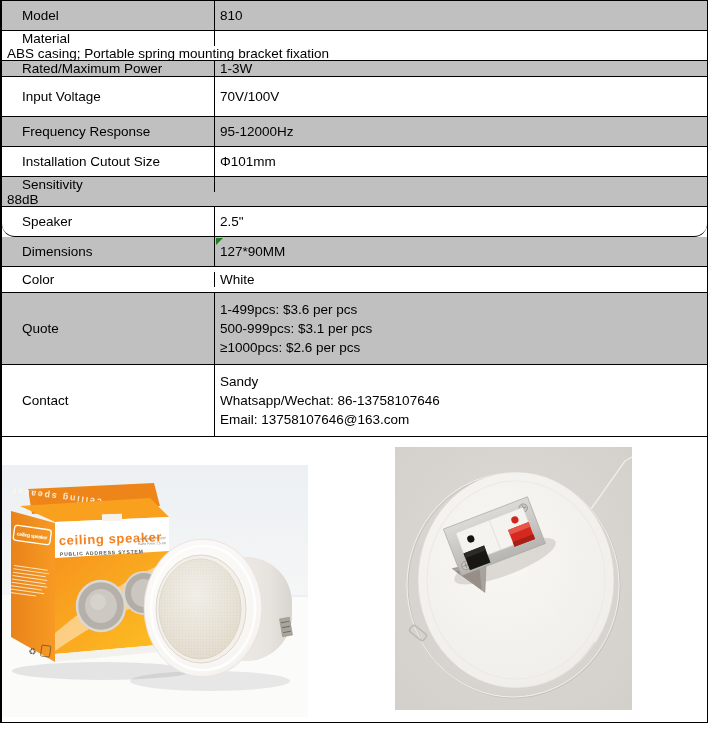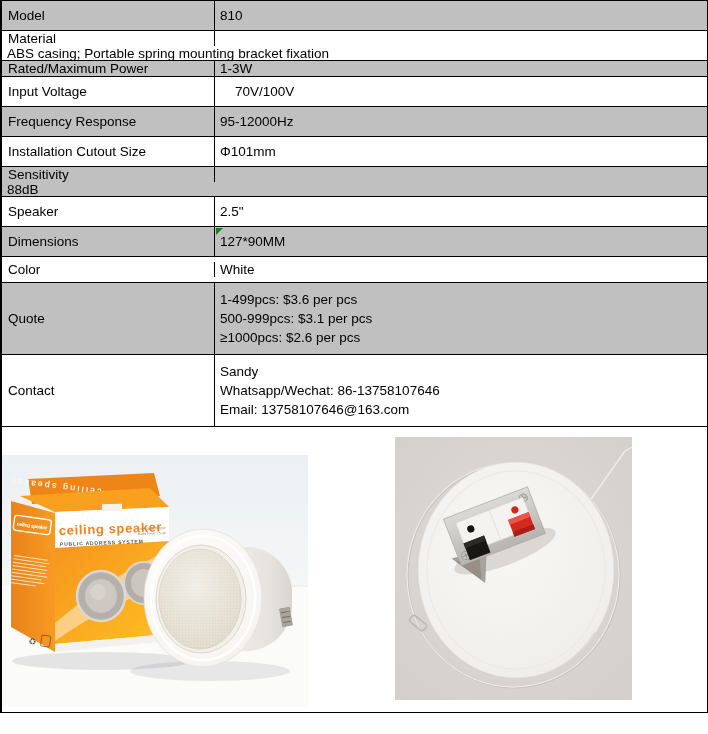--- a/index.html
+++ b/index.html
@@ -2,21 +2,21 @@
 <html><head>
 <meta charset="utf-8">
 <style>
   html,body{margin:0;padding:0;background:#fff;}
   body{width:708px;height:734px;position:relative;font-family:"Liberation Sans",sans-serif;color:#000;overflow:hidden;}
   .spec-table{position:absolute;top:0;left:0;width:708px;box-sizing:border-box;
     border:1px solid #000;border-left-width:2px;background:#fff;}
   .row{display:flex;box-sizing:border-box;border-bottom:1px solid #000;background:#fff;}
   .row.shaded{background:#c0c0c0;}
   .cell{box-sizing:border-box;font-size:13.5px;}
-  .cell.label{width:213px;border-right:1px solid #000;padding-left:6px;display:flex;align-items:center;}
+  .cell.label{width:213px;border-right:1px solid #000;padding-left:20px;display:flex;align-items:center;}
   .cell.value{flex:1;position:relative;padding-left:5px;display:flex;flex-direction:column;justify-content:center;}
   .cell.value .vline{line-height:19px;}
   .flag{position:absolute;top:1px;left:1px;width:0;height:0;
     border-top:7px solid #1d7e1d;border-right:7px solid transparent;}
   .photo-row{position:relative;background:#fff;height:285px;}
   .photo{position:absolute;}
   #photo-front{left:0px;top:28px;width:306px;height:252px;}
   #photo-back{left:393px;top:10px;width:237px;height:263px;}
   svg{display:block;}
 </style>
@@ -36,21 +36,21 @@
         <div class="cell value">
           <span>ABS casing; Portable spring mounting bracket fixation</span>
         </div>
       </div>
       <div class="row shaded" style="height: 16px;">
         <div class="cell label">Rated/Maximum Power</div>
         <div class="cell value">
           <span>1-3W</span>
         </div>
       </div>
-      <div class="row" style="height: 30px; gap: 15px;">
+      <div class="row" style="height: 40px;">
         <div class="cell label">Input Voltage</div>
         <div class="cell value">
           <span>70V/100V</span>
         </div>
       </div>
       <div class="row shaded" style="height: 30px;">
         <div class="cell label">Frequency Response</div>
         <div class="cell value">
           <span>95-12000Hz</span>
         </div>
@@ -60,21 +60,21 @@
         <div class="cell value">
           <span>Φ101mm</span>
         </div>
       </div>
       <div class="row shaded" style="height: 30px; flex-direction: column;">
         <div class="cell label">Sensitivity</div>
         <div class="cell value">
           <span>88dB</span>
         </div>
       </div>
-      <div class="row" style="height: 30px;">
+      <div class="row" style="height: 30px; border-radius: 13px;">
         <div class="cell label">Speaker</div>
         <div class="cell value">
           <span>2.5"</span>
         </div>
       </div>
       <div class="row shaded" style="height: 30px;">
         <div class="cell label">Dimensions</div>
         <div class="cell value">
           <span class="flag"></span>
           <span>127*90MM</span>

